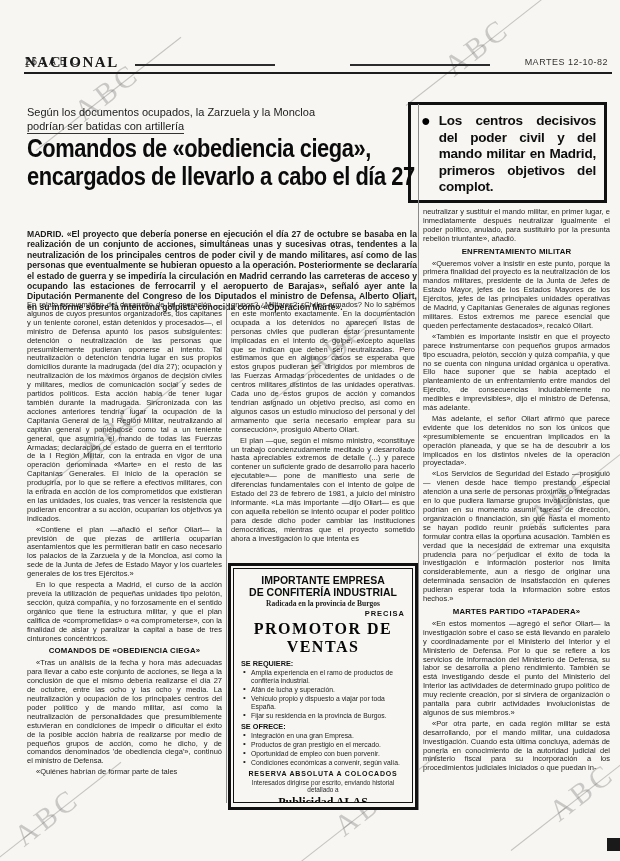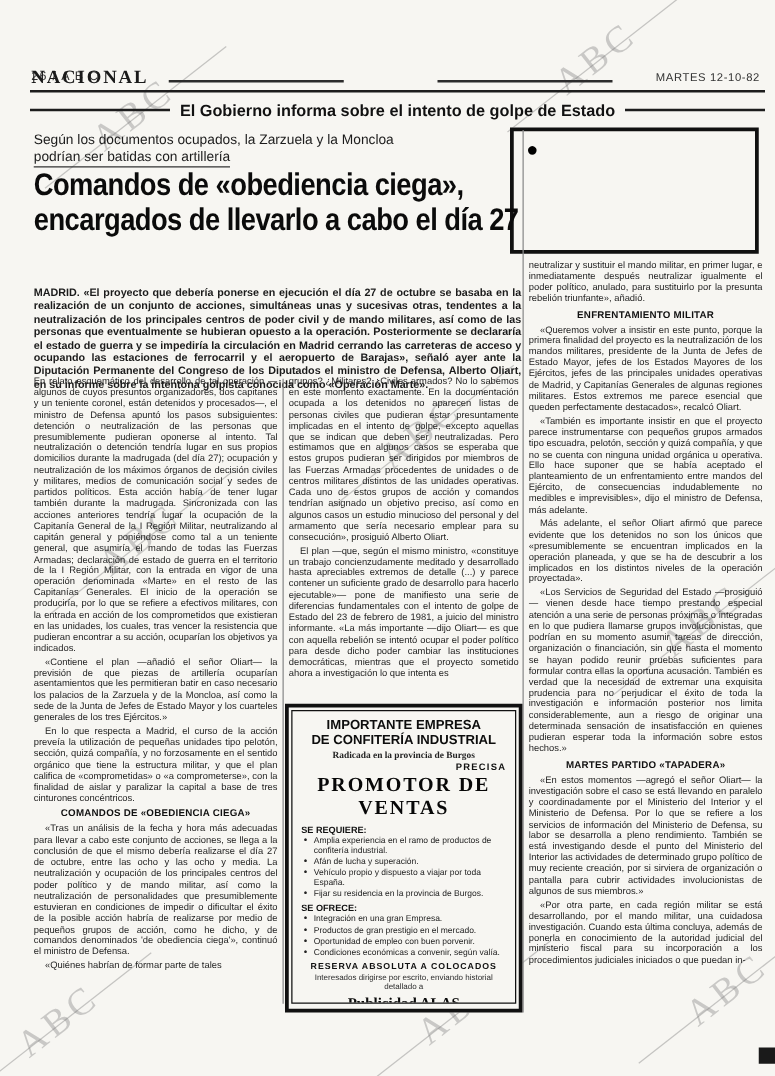--- a/index.html
+++ b/index.html
@@ -87,34 +87,30 @@
 
   <div class="hdr-row">
     <span class="hdr-left">26 / A B C</span>
     <span class="hdr-dash l"></span>
     <span class="hdr-center">NACIONAL</span>
     <span class="hdr-dash r"></span>
     <span class="hdr-right">MARTES 12-10-82</span>
   </div>
   <div class="hdr-rule"></div>
 
-  <div class="kicker-row">
-    <span class="kicker-line"></span>
-    <span class="kicker-text">El Gobierno informa sobre el intento de golpe de Estado</span>
-    <span class="kicker-line"></span>
-  </div>
 
   <div class="standfirst">
     <div>Según los documentos ocupados, la Zarzuela y la Moncloa</div>
     <div><span class="u">podrían ser batidas con artillería</span></div>
   </div>
 
   <div class="hbox">
     <div class="hbox-inner">
       <span class="hbox-bullet">●</span>
+      <span class="hbox-text">Los centros decisivos del poder civil y del mando militar en Madrid, primeros objetivos del complot.</span>
     </div>
   </div>
 
   <h1 class="headline" style="margin:0;">Comandos de «obediencia ciega», encargados de llevarlo a cabo el día 27</h1>
 
   <div class="lead">MADRID. «El proyecto que debería ponerse en ejecución el día 27 de octubre se basaba en la realización de un conjunto de acciones, simultáneas unas y sucesivas otras, tendentes a la neutralización de los principales centros de poder civil y de mando militares, así como de las personas que eventualmente se hubieran opuesto a la operación. Posteriormente se declararía el estado de guerra y se impediría la circulación en Madrid cerrando las carreteras de acceso y ocupando las estaciones de ferrocarril y el aeropuerto de Barajas», señaló ayer ante la Diputación Permanente del Congreso de los Diputados el ministro de Defensa, Alberto Oliart, en su informe sobre la intentona golpista conocida como «Operación Marte».</div>
 
   <div class="vrule v1"></div>
   <div class="vrule v2"></div>
 

